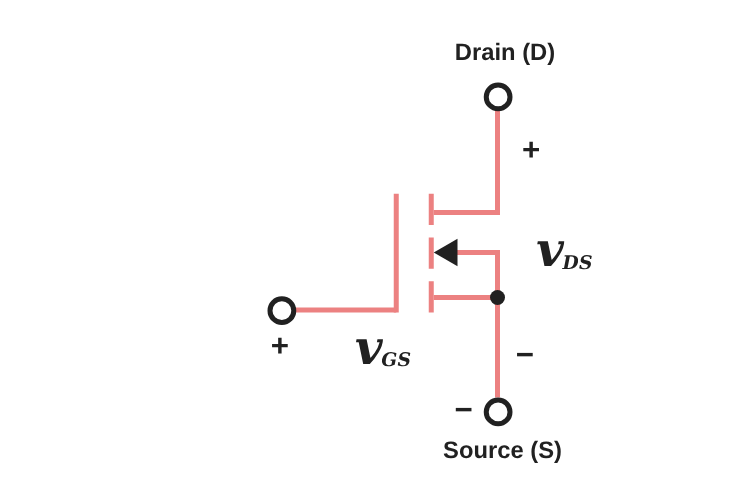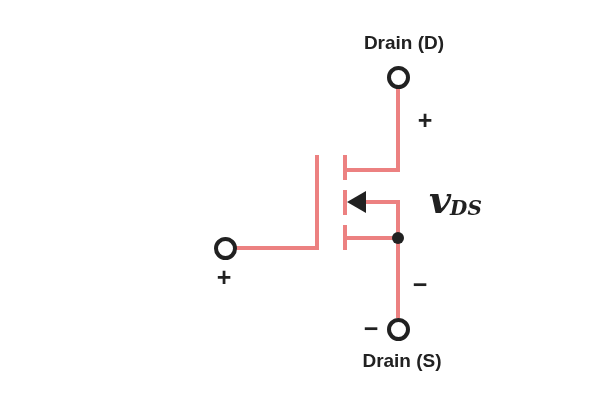--- a/index.html
+++ b/index.html
@@ -102,21 +102,21 @@
     position: absolute;
     color: var(--ink, #212121);
     font-family: "DejaVu Serif", serif;
     font-style: italic;
     font-weight: 600;
     font-size: 38px;
     line-height: 1;
     white-space: nowrap;
   }
   .vlabel .vsub {
-    font-size: 20px;
+    font-size: 15px;
     position: relative;
     top: 2px;
     left: -1px;
   }
   .v-ds { left: 429px; top: 181px; }
   .v-gs { left: 284px; top: 259px; }
 </style>
 </head>
 <body>
 
@@ -136,24 +136,27 @@
 
   <div class="arrow-left"></div>
 
   <div class="dot"></div>
 
   <div class="terminal t-drain"></div>
   <div class="terminal t-gate"></div>
   <div class="terminal t-source"></div>
 
   <div class="lbl lbl-drain">Drain (D)</div>
-  <div class="lbl lbl-source">Drain (S)</div>
+  <div class="lbl lbl-source">Source (S)</div>
 
   <div class="sign sign-vds-plus">+</div>
   <div class="sign sign-vds-minus">−</div>
   <div class="sign sign-vgs-plus">+</div>
   <div class="sign sign-vgs-minus">−</div>
 
   <div class="vlabel v-ds">
     <span class="vsym">v</span><span class="vsub">DS</span>
   </div>
+  <div class="vlabel v-gs">
+    <span class="vsym">v</span><span class="vsub">GS</span>
+  </div>
 
 </div>
 
 </body></html>

